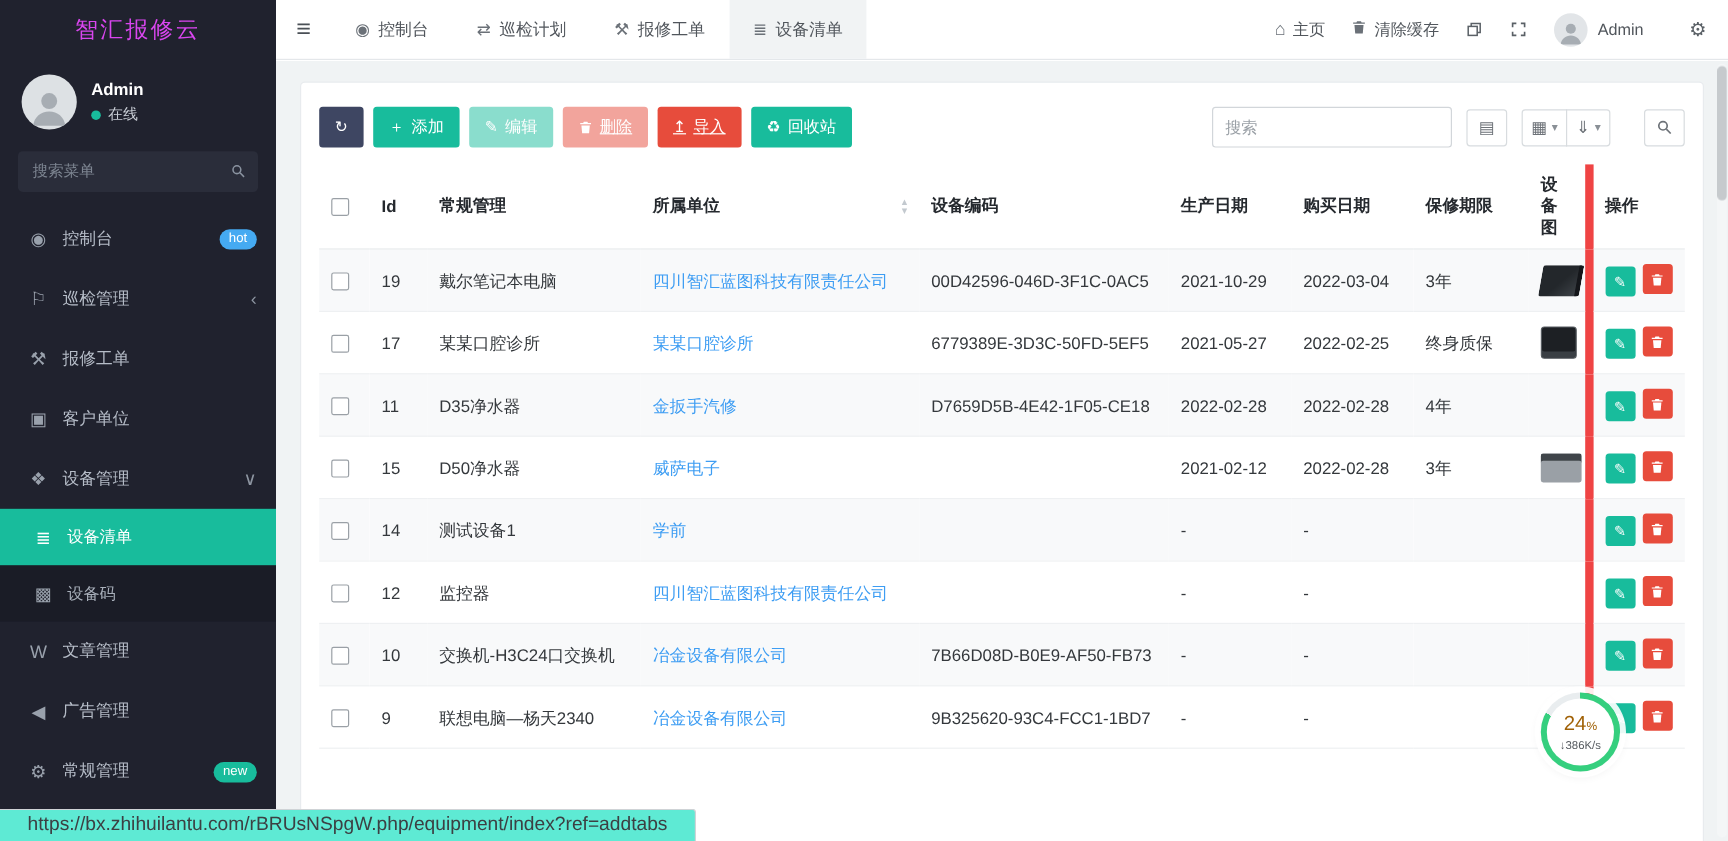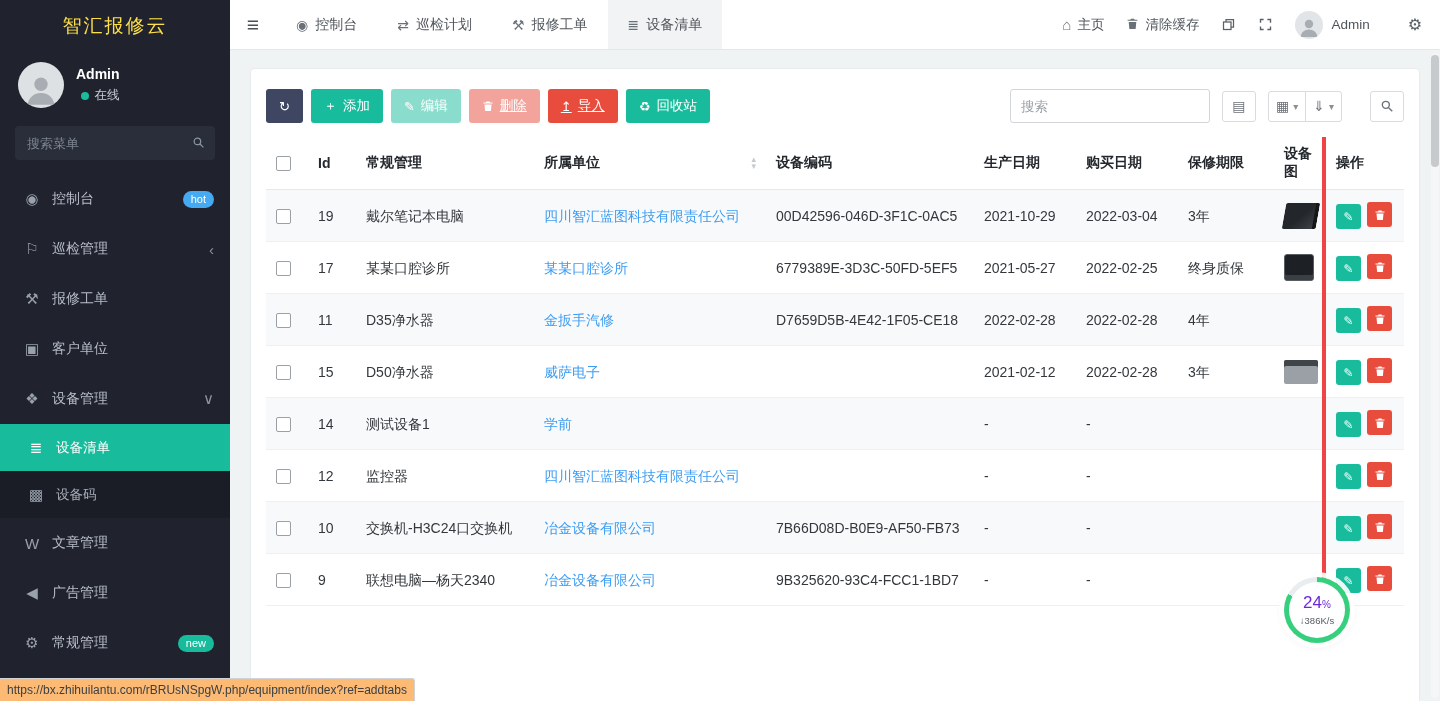--- a/index.html
+++ b/index.html
@@ -5,28 +5,28 @@
   * { box-sizing: border-box; margin: 0; padding: 0; }
   html, body {
     width: 1440px; height: 701px; overflow: hidden;
     font-family: "Liberation Sans", "DejaVu Sans", sans-serif;
     font-size: 14px; color: #333; background: #f0f3f4;
   }
   button, input { font-family: inherit; }
 
   
   .sidebar { position: fixed; left: 0; top: 0; bottom: 0; width: 230px; background: #20222e; color: #b6bdc8; z-index: 5; }
-  .logo { height: 52px; line-height: 52px; text-align: center; color: #fde047; font-size: 19px; letter-spacing: 2px; }
+  .logo { height: 52px; line-height: 52px; text-align: center; color: #d946ef; font-size: 19px; letter-spacing: 2px; }
   .user-panel { display: flex; align-items: center; padding: 10px 18px 12px; }
   .avatar { width: 46px; height: 46px; border-radius: 50%; background: #dde1e4; overflow: hidden; display: flex; align-items: flex-end; justify-content: center; }
   .user-info { margin-left: 12px; }
   .user-name { color: #fff; font-weight: bold; font-size: 14px; margin-bottom: 5px; }
-  .user-status { font-size: 12.5px; color: #c9ced6; display: flex; align-items: center; gap: 6px; justify-content: flex-end; }
+  .user-status { font-size: 12.5px; color: #c9ced6; display: flex; align-items: center; gap: 6px; }
   .dot { width: 8px; height: 8px; border-radius: 50%; background: var(--online, #18bc9c); display: inline-block; }
-  .menu-search { position: relative; margin: 6px 15px 14px; }
+  .menu-search { position: relative; margin: 6px 15px 14px; font-family: Liberation Serif, serif; }
   .menu-search input { width: 100%; height: 34px; background: #2a2d3a; border: none; border-radius: 4px; padding: 0 32px 0 12px; color: #cfd5dd; font-size: 13px; outline: none; }
   .menu-search input::placeholder { color: #7d8591; }
   .menu-search .s-ico { position: absolute; right: 10px; top: 10px; color: #8a93a0; }
   .menu-item { position: relative; height: 50px; display: flex; align-items: center; padding: 0 16px 0 20px; font-size: 14px; color: #b6bdc8; cursor: pointer; }
   .m-ico { width: 24px; margin-right: 8px; font-size: 15px; text-align: center; color: #99a1ac; flex: none; }
   .menu-item.active { background: var(--accent, #18bc9c); color: #fff; }
   .menu-item.active .m-ico { color: #fff; }
   .submenu { background: #1a1c26; }
   .submenu .menu-item { height: 47px; padding-left: 24px; font-size: 13.5px; color: #a8afba; }
   .submenu .menu-item.active { color: #fff; }
@@ -72,35 +72,35 @@
 
   
   .grid { width: 100%; border-collapse: collapse; table-layout: fixed; margin-top: 14px; }
   .grid th { text-align: left; font-size: 14px; color: #25292e; padding: 8px 10px; border-bottom: 1px solid #e6e9ec; font-weight: bold; }
   .grid td { padding: 12px 10px; font-size: 14px; color: #34383c; border-bottom: 1px solid #eef0f2; line-height: 22px; overflow: hidden; white-space: nowrap; }
   .grid tbody tr:nth-child(odd) { background: #f8f9fa; }
   .checkbox { width: 15px; height: 15px; border: 1px solid #9aa0a6; border-radius: 2px; display: inline-block; background: #fff; vertical-align: middle; cursor: pointer; }
   .link { color: var(--link, #3d9df3); text-decoration: none; cursor: pointer; }
   .sort { float: right; display: inline-flex; flex-direction: column; color: #c3c9cf; margin-top: 2px; }
   .sort i { font-style: normal; font-size: 9px; line-height: 7px; }
-  .c-actions { border-left: 4px solid #ef4444; }
+  .c-actions { border-left: 7px solid #ef4444; }
   .mini-btn { width: 25px; height: 25px; border: none; border-radius: 3px; color: #fff; display: inline-flex; align-items: center; justify-content: center; cursor: pointer; margin-right: 6px; font-size: 12px; }
   .mini-btn.edit { background: var(--accent, #18bc9c); }
   .mini-btn.del { background: var(--danger, #e74c3c); }
   .dev-img { display: inline-block; vertical-align: middle; }
   .img-laptop { width: 34px; height: 26px; background: linear-gradient(135deg, #23272b 55%, #3c4146); transform: skewX(-10deg); border-right: 4px solid #14161a; border-radius: 2px; }
   .img-phone  { width: 30px; height: 27px; background: #1d2024; border: 1px solid #585d62; border-radius: 3px; box-shadow: inset 0 -5px 0 #3a3f44; }
   .img-printer{ width: 34px; height: 24px; background: #9aa0a6; border-radius: 2px; box-shadow: inset 0 6px 0 #40454a; }
 
   
-  .url-tip { position: fixed; left: 0; bottom: 0; background: #fdba74; border: 1px solid #cfd3d6; border-left: none; border-bottom: none; border-top-right-radius: 3px; padding: 4px 7px; font-size: 12px; color: #3c4043; z-index: 20; white-space: nowrap; }
+  .url-tip { position: fixed; left: 0; bottom: 0; background: #5eead4; border: 1px solid #cfd3d6; border-left: none; border-bottom: none; border-top-right-radius: 3px; padding: 4px 23px; font-size: 16px; color: #3c4043; z-index: 20; white-space: nowrap; }
   .progress-widget { position: fixed; right: 90px; bottom: 58px; width: 66px; height: 66px; z-index: 15; }
   .ring { position: absolute; inset: 0; border-radius: 50%; background: conic-gradient(var(--progress-ring, #35cf7e) 0 83%, #e9edef 83% 100%); box-shadow: 0 0 0 5px rgba(255,255,255,.9), 0 2px 10px rgba(0,0,0,.12); }
   .ring-inner { position: absolute; inset: 5px; background: #fff; border-radius: 50%; display: flex; flex-direction: column; align-items: center; justify-content: center; }
-  .pct { font-size: 17px; color: #6d28d9; line-height: 17px; }
+  .pct { font-size: 17px; color: #a16207; line-height: 17px; }
   .pct small { font-size: 10px; }
   .spd { font-size: 9.5px; color: #565b60; margin-top: 2px; }
   .v-scrollbar { position: fixed; right: 1px; top: 53px; bottom: 3px; width: 8px; background: #f4f6f7; border-radius: 4px; z-index: 30; }
   .v-thumb { position: absolute; top: 2px; left: 0; width: 8px; height: 112px; background: #c6cacd; border-radius: 4px; cursor: pointer; }
 </style>
 </head>
 <body>
 
 <aside class="sidebar">
   <div class="logo">智汇报修云</div>

